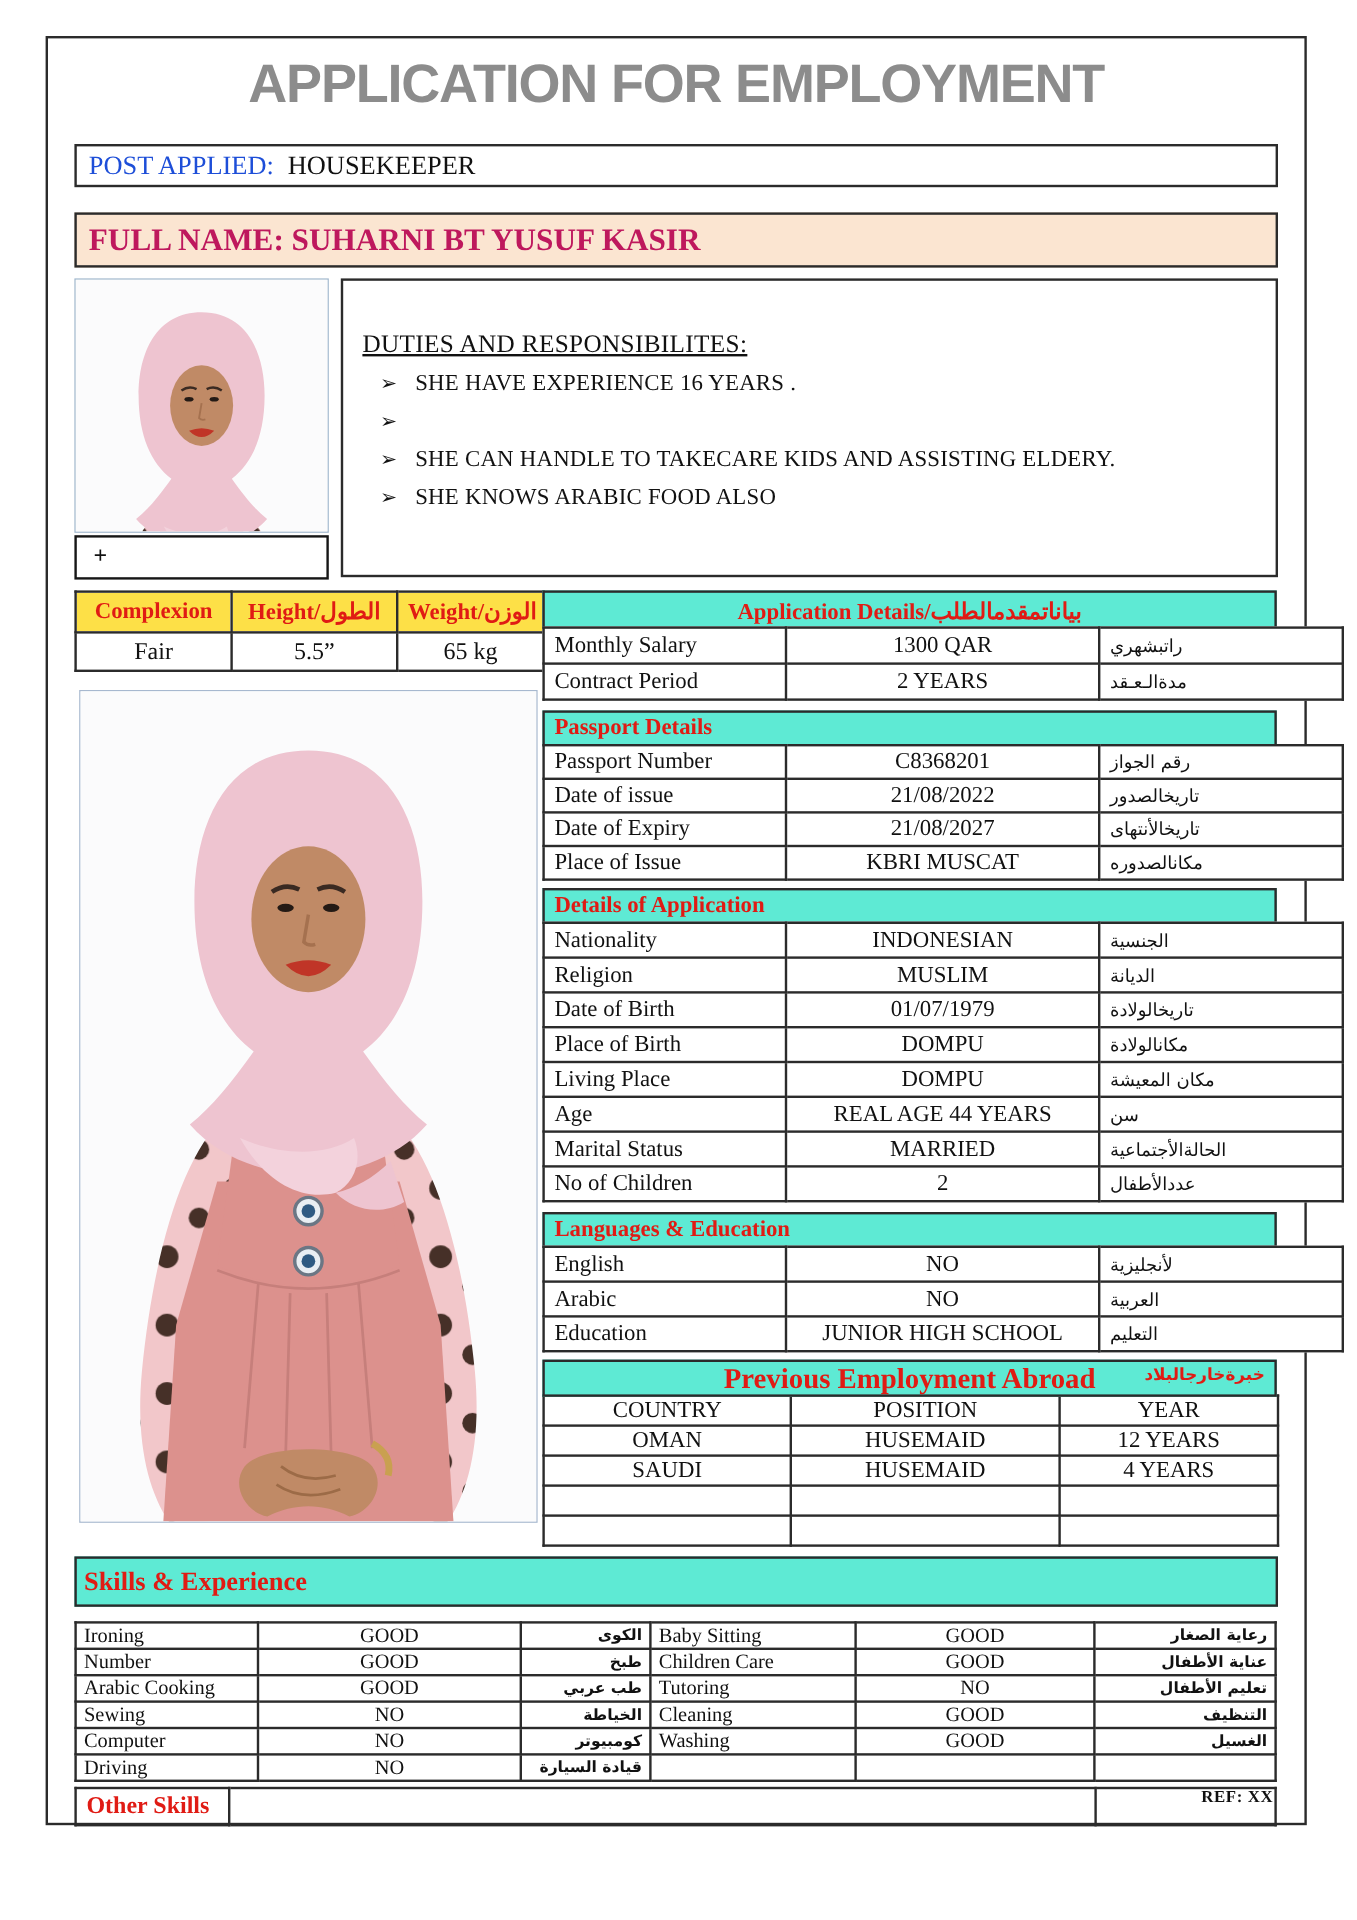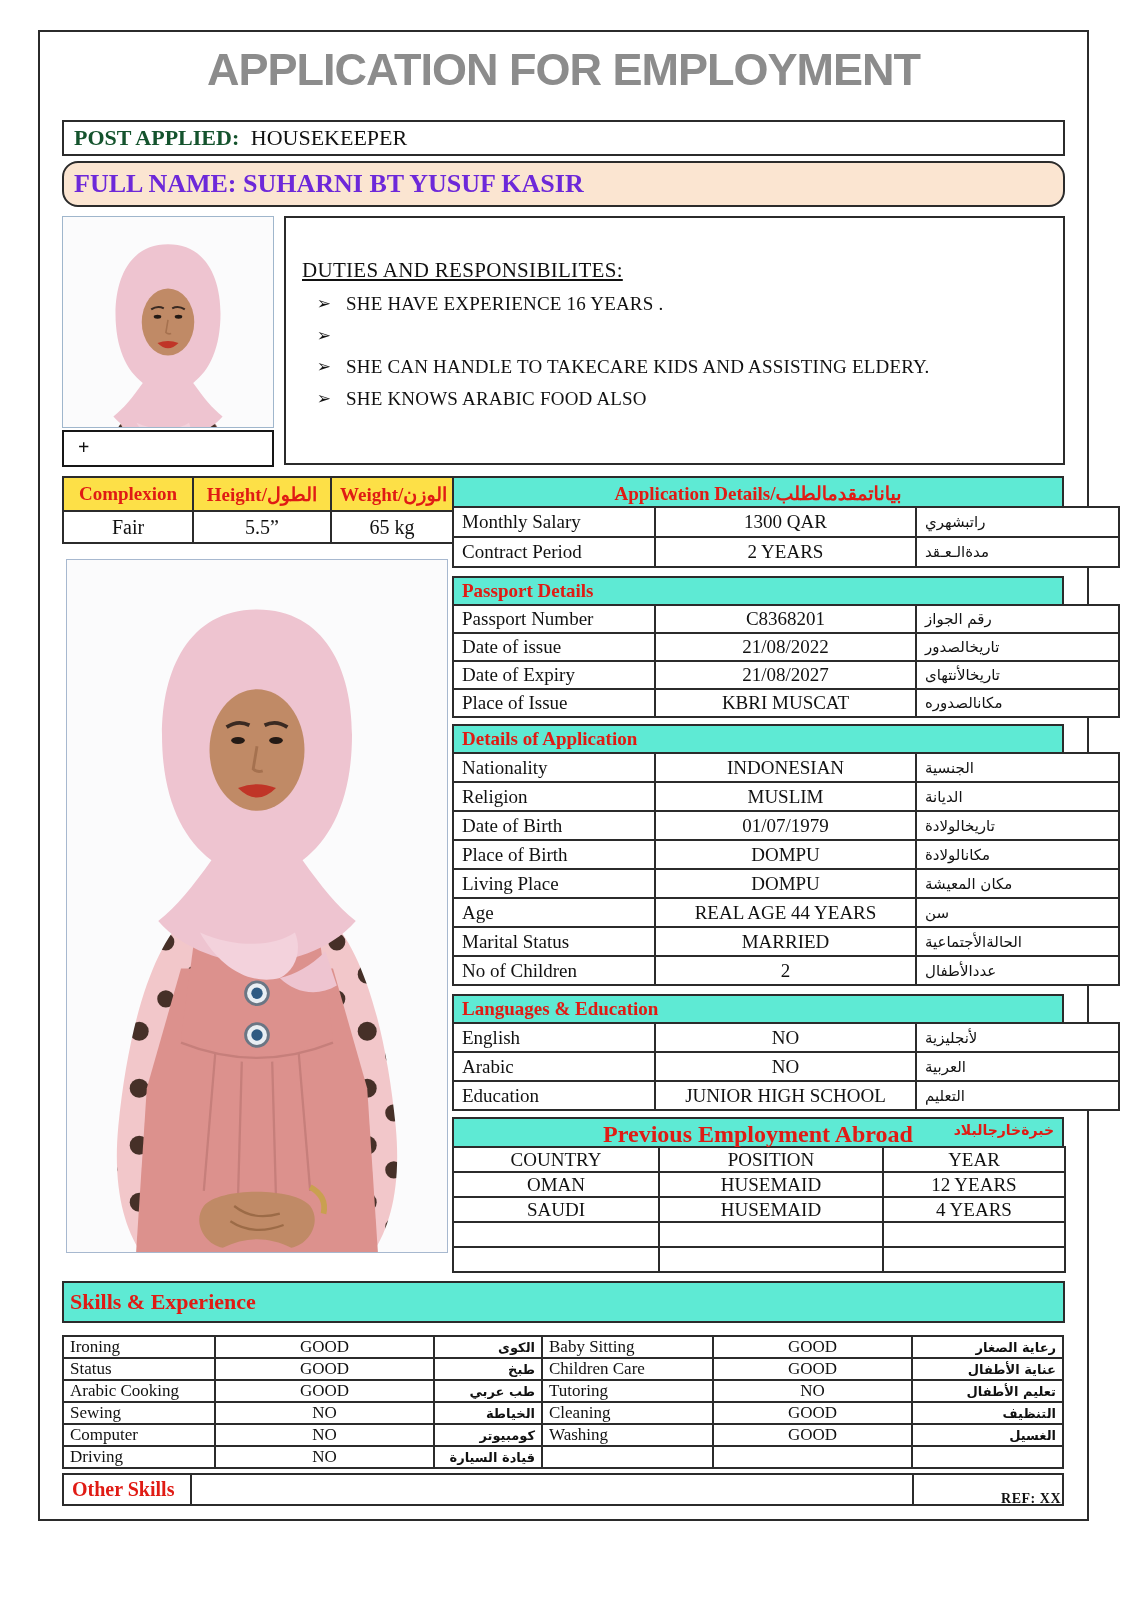--- a/index.html
+++ b/index.html
@@ -10,23 +10,23 @@
   .frame{
     position:absolute;left:38px;top:30px;width:1051px;height:1491px;
     border:2px solid #2b2b2b;box-sizing:border-box;padding:0 22px;background:#fff;
   }
   .title{
     text-align:center;font-family:"Liberation Sans",sans-serif;font-weight:700;
     color:#8c8c8c;font-size:45px;margin-top:12px;letter-spacing:-1px;white-space:nowrap;
   }
   .box{border:2px solid #2b2b2b;box-sizing:border-box;}
   .post-row{margin-top:24px;background:#fff;padding:3px 10px;font-size:22px;white-space:nowrap;}
-  .post-label{color:#14532d;font-weight:700;}
+  .post-label{color:#1d4ed8;font-weight:400;}
   .post-value{color:#111;margin-left:6px;}
-  .name-row{margin-top:5px;background:#fbe5d1;padding:6px 10px;font-size:26px;font-weight:700;color:#6d28d9;white-space:nowrap;border-radius:16px;}
+  .name-row{margin-top:21px;background:#fbe5d1;padding:6px 10px;font-size:26px;font-weight:700;color:#be185d;white-space:nowrap;}
   .top-section{display:flex;margin-top:9px;}
   .photo-col{width:212px;flex:0 0 212px;}
   .photo-box{height:210px;border:1px solid #9fb6cc;background:#fff;overflow:hidden;}
   .photo-box svg{display:block;width:100%;height:100%;}
   .plus-box{height:37px;border:2px solid #161616;margin-top:2px;background:#fff;font-size:20px;font-weight:700;padding:4px 14px;box-sizing:border-box;}
   .duties-box{flex:1;margin-left:10px;border:2px solid #2b2b2b;padding:8px 16px;height:249px;box-sizing:border-box;background:#fff;}
   .duties-title{font-size:21px;text-decoration:underline;letter-spacing:0.3px;margin-top:32px;}
   .duty{display:flex;font-size:19px;margin-top:10px;letter-spacing:0.2px;}
   .duty:first-of-type{margin-top:40px;}
   .duty .bullet{width:44px;flex:0 0 44px;text-align:center;font-size:17px;}
@@ -360,21 +360,21 @@
     <tbody>
         <tr>
       <td class="s-lbl">Ironing</td>
       <td class="s-val">GOOD</td>
       <td class="s-ar">الكوى</td>
       <td class="s-lbl">Baby Sitting</td>
       <td class="s-val">GOOD</td>
       <td class="s-ar">رعاية الصغار</td>
     </tr>
     <tr>
-      <td class="s-lbl">Status</td>
+      <td class="s-lbl">Number</td>
       <td class="s-val">GOOD</td>
       <td class="s-ar">طبخ</td>
       <td class="s-lbl">Children Care</td>
       <td class="s-val">GOOD</td>
       <td class="s-ar">عناية الأطفال</td>
     </tr>
     <tr>
       <td class="s-lbl">Arabic Cooking</td>
       <td class="s-val">GOOD</td>
       <td class="s-ar">طب عربي</td>

